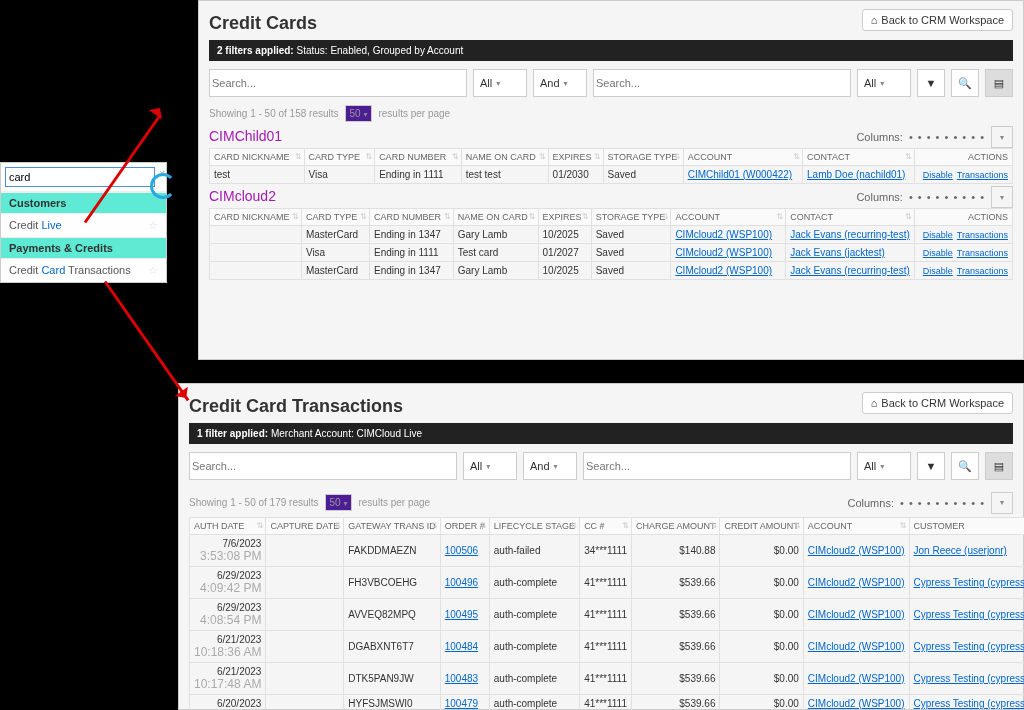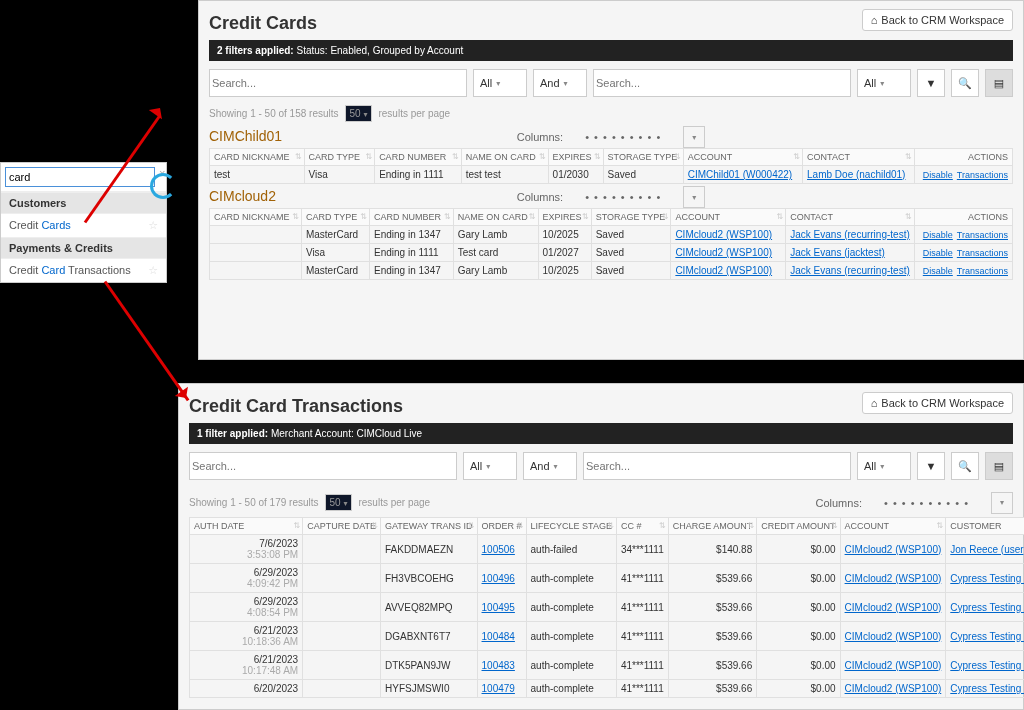--- a/index.html
+++ b/index.html
@@ -9,42 +9,42 @@
 h2{font-size:18px;font-weight:bold;margin:2px 0 6px 0;color:#333;}
 .backbtn{position:absolute;right:10px;top:8px;background:#fff;border:1px solid #ccc;border-radius:3px;padding:4px 8px;font-size:11px;display:flex;align-items:center;gap:4px;}
 .filterbar{background:#222;color:#fff;padding:5px 8px;font-size:10px;}
 .filterbar b{font-weight:bold;}
 .srow{display:flex;gap:6px;margin:8px 0;}
 .srow input[type=text]{flex:1;border:1px solid #ccc;font-size:11px;color:#888;}
 .sel{border:1px solid #ccc;padding:5px 6px;font-size:11px;background:#fff;display:flex;align-items:center;gap:4px;min-width:40px;}
 .iconbtn{border:1px solid #ccc;background:#fff;width:26px;height:26px;display:flex;align-items:center;justify-content:center;}
 .iconbtn.gray{background:#ddd;}
 .meta{color:#999;font-size:10px;display:flex;align-items:center;gap:6px;margin:6px 0;}
-.pgsel{border:1px solid #ccc;padding:2px 4px;background:#0f172a;}
-.grouphdr{color:#a16207;font-size:14px;margin-top:4px;}
-.colsrow{display:flex;justify-content:center;align-items:center;gap:22px;color:#666;font-size:11px;margin-top:-18px;}
+.pgsel{border:1px solid #ccc;padding:2px 4px;background:#4c1d95;}
+.grouphdr{color:#a21caf;font-size:14px;margin-top:4px;}
+.colsrow{display:flex;justify-content:flex-end;align-items:center;gap:6px;color:#666;font-size:11px;margin-top:-18px;}
 .dots{letter-spacing:1px;}
 .caretbox{border:1px solid #ccc;width:20px;height:20px;display:flex;align-items:center;justify-content:center;}
 table{width:100%;border-collapse:collapse;font-size:10px;}
 th,td{border:1px solid #e0e0e0;padding:3px 4px;text-align:left;white-space:nowrap;overflow:hidden;text-overflow:ellipsis;}
 th{background:#fafafa;color:#666;font-weight:normal;text-transform:uppercase;font-size:9px;position:relative;}
 th .sort{position:absolute;right:2px;top:3px;color:#ccc;font-size:8px;}
 td.right,th.right{text-align:right;}
 td.link a{font-size:10px;}
 .tiny a{font-size:9px;margin-left:4px;}
 
 .authdate{text-align:right;}
 .authdate .d{font-size:10px;}
-.authdate .t{font-size:10px;color:#aaa;margin-left:48px;}
+.authdate .t{font-size:12px;color:#aaa;}
 
 .popup{position:absolute;width:165px;background:#fff;border:1px solid #ccc;box-shadow:0 0 6px rgba(0,0,0,0.1);font-size:11px;}
 .popup .srch{padding:4px;border-bottom:1px solid #eee;display:flex;}
 .popup .srch input{flex:1;border:1px solid #4a90d9;padding:3px;font-size:11px;}
 .popup .srch .x{padding:0 4px;color:#aaa;}
-.popup .sec{background:#e5e5e5;padding:4px 8px;font-weight:bold;border-top:1px solid #eee;border-bottom:1px solid #eee;}
+.popup .sec{background:#5eead4;padding:4px 8px;font-weight:bold;border-top:1px solid #eee;border-bottom:1px solid #eee;}
 .popup .item{padding:5px 8px;color:#555;display:flex;justify-content:space-between;}
 .popup .item .star{color:#ddd;}
 .hl{color:#0066cc;}
 
 .logo{position:absolute;left:150px;top:173px;width:20px;height:20px;border:3px solid #2aa8e0;border-radius:50%;border-right-color:transparent;}
 
 .arrow{position:absolute;background:#d00;transform-origin:left center;height:3px;}
 .arrowhead{position:absolute;width:0;height:0;border:8px solid transparent;}
 
 .car{font-size:8px;color:#888;}
@@ -356,21 +356,21 @@
   </div>
 
   <div class="popup" style="left:0;top:162px;">
     <div class="srch">
       <input type="text" value="card" style="">
       <span class="x">×</span>
     </div>
     <div id="popup-body">
         <div class="sec">Customers</div>
         <div class="item">
-          <span>Credit <span class="hl">Cards</span></span>
+          <span>Credit <span class="hl">Live</span></span>
           <span class="star">☆</span>
         </div>
         <div class="sec">Payments &amp; Credits</div>
         <div class="item">
           <span>Credit <span class="hl">Card</span> Transactions</span>
           <span class="star">☆</span>
         </div>
       </div>
   </div>
   <div class="logo"></div>

